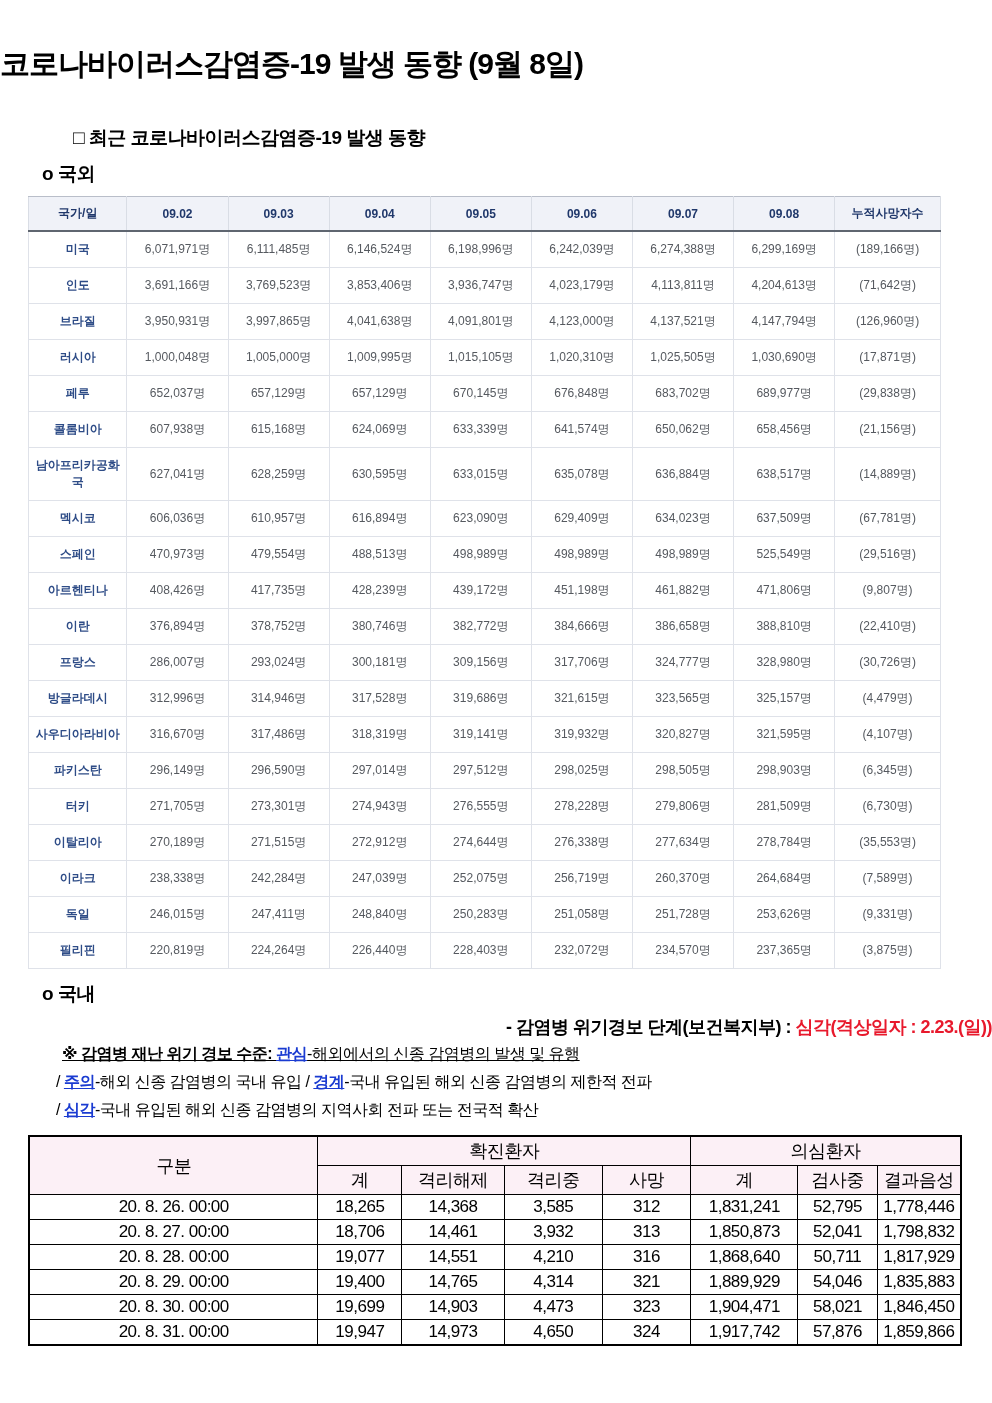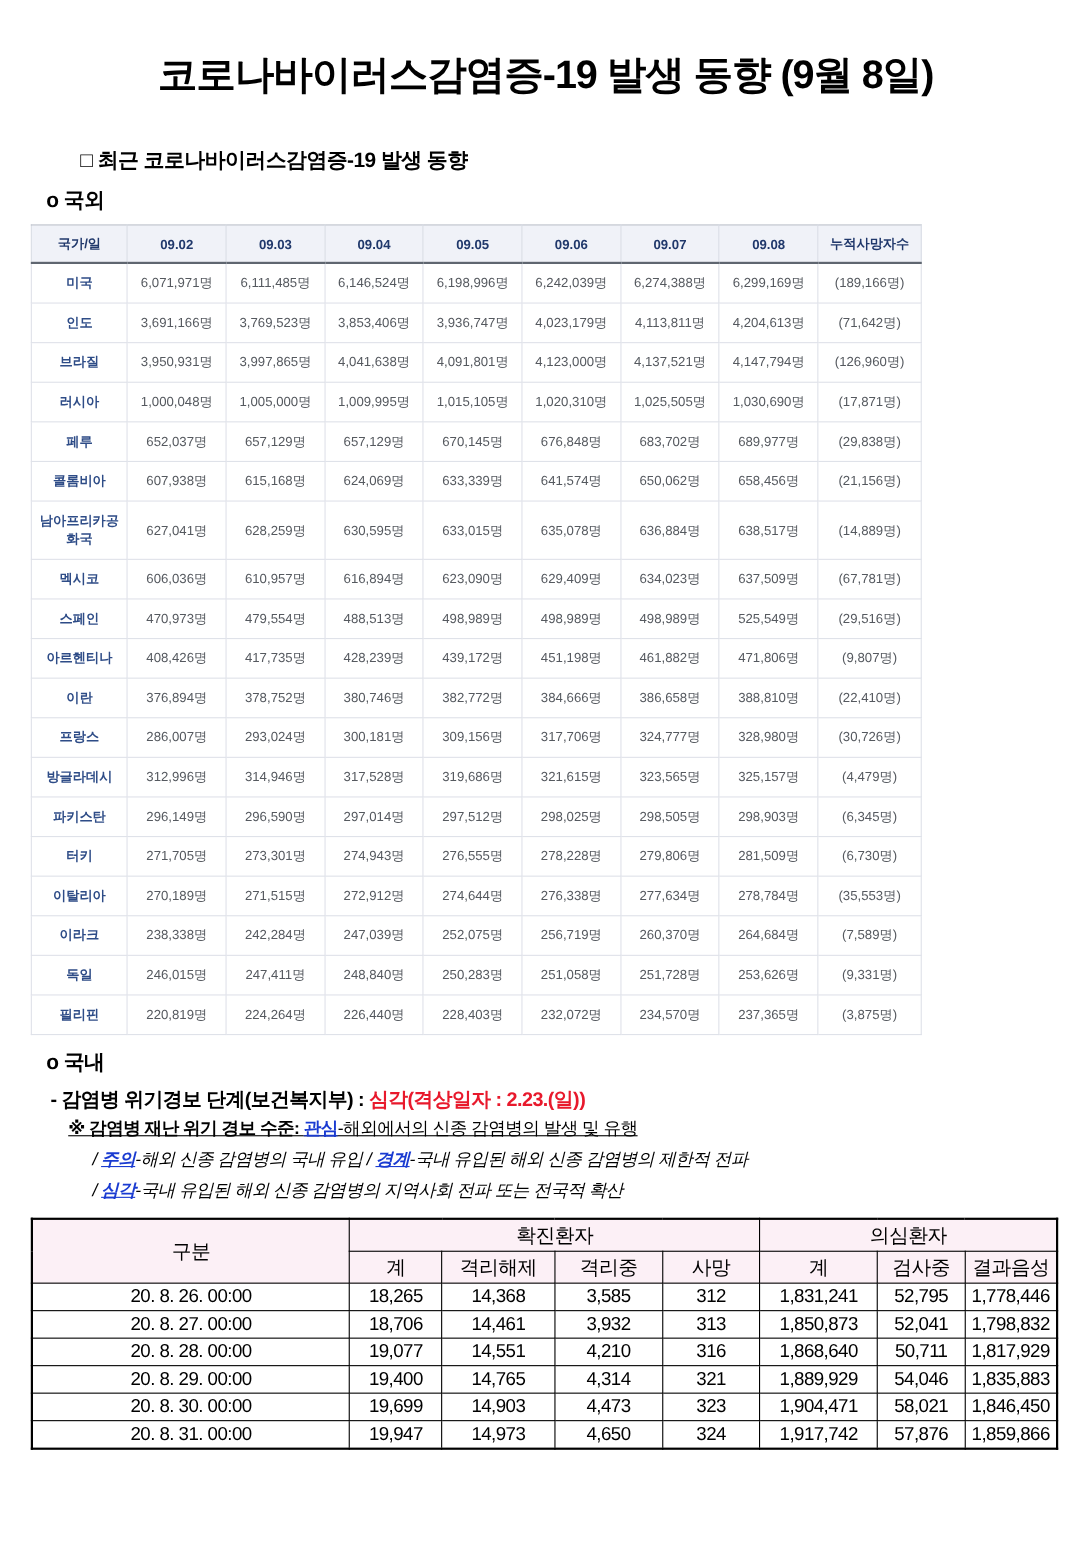--- a/index.html
+++ b/index.html
@@ -5,33 +5,33 @@
   * { box-sizing: border-box; }
   html,body { margin:0; padding:0; background:#ffffff; }
   body {
     width:992px; height:1403px; overflow:hidden;
     font-family:"Liberation Sans","DejaVu Sans",sans-serif;
     color:#000;
   }
   .page { width:992px; height:1403px; position:relative; }
 
   .title {
-    margin:44px 0 0 0; text-align:center;
-    font-size:36px; font-weight:bold; letter-spacing:-1px; color:#000;
+    margin:44px 0 0 0; text-align:left;
+    font-size:30px; font-weight:bold; letter-spacing:-1px; color:#000;
   }
   .sec-heading {
     margin:40px 0 0 25px; font-size:19px; font-weight:bold; letter-spacing:-0.5px;padding-left:48px;
   }
   .sub-heading {
     margin:10px 0 0 42px; font-size:19px; font-weight:bold; letter-spacing:-0.5px;
   }
 
   
   table.ovs {
-    width:810px; margin:9px 0 0 28px;
+    width:913px; margin:9px 0 0 28px;
     border-collapse:collapse; table-layout:fixed;
     font-size:12px;
   }
   table.ovs col.c-country { width:10.8%; }
   table.ovs col.c-death  { width:11.6%; }
   table.ovs th {
     background:var(--ovs-header-bg,#f0f2f8);
     color:var(--ovs-header-text,#20386b);
     font-weight:bold; padding:8px 2px;
     border-top:1px solid #b9bec9;
@@ -43,25 +43,25 @@
     background:#fff; color:var(--ovs-value-text,#55595f);
     text-align:center; padding:9px 2px;
     border:1px solid #dfe2e9;
   }
   table.ovs td.country {
     color:var(--ovs-country-text,#2e4c87); font-weight:bold;
     word-break:break-all; padding:9px 6px;
   }
 
   
-  .alert-line { margin:8px 0 0 46px; font-size:18px; font-weight:bold; letter-spacing:-0.5px; }
+  .alert-line { margin:8px 0 0 46px; font-size:18px; font-weight:bold; letter-spacing:-0.5px;text-align:right; }
   .alert-value { color:var(--alert-red,#e8192c); }
   .note { font-size:16px; letter-spacing:-0.5px; margin-top:5px; }
   .note.n1 { margin-left:62px;text-decoration:underline; }
-  .note.n2, .note.n3 { margin-left:84px; margin-top:7px;font-style:italic; }
+  .note.n2, .note.n3 { margin-left:56px; margin-top:7px; }
   .note .bold { font-weight:bold; }
   .note .term { color:var(--term-blue,#1a3bd1); font-weight:bold; text-decoration:underline; }
 
   
   table.dom {
     width:934px; margin:14px 0 0 28px;
     border-collapse:collapse; table-layout:fixed;
     font-size:17px; letter-spacing:-0.5px;
     border:2px solid #000;
   }
@@ -253,20 +253,31 @@
         <tr>
           <td class="country">방글라데시</td>
           <td>312,996명</td>
           <td>314,946명</td>
           <td>317,528명</td>
           <td>319,686명</td>
           <td>321,615명</td>
           <td>323,565명</td>
           <td>325,157명</td>
           <td>(4,479명)</td>
+        </tr>
+        <tr>
+          <td class="country">사우디아라비아</td>
+          <td>316,670명</td>
+          <td>317,486명</td>
+          <td>318,319명</td>
+          <td>319,141명</td>
+          <td>319,932명</td>
+          <td>320,827명</td>
+          <td>321,595명</td>
+          <td>(4,107명)</td>
         </tr>
         <tr>
           <td class="country">파키스탄</td>
           <td>296,149명</td>
           <td>296,590명</td>
           <td>297,014명</td>
           <td>297,512명</td>
           <td>298,025명</td>
           <td>298,505명</td>
           <td>298,903명</td>

